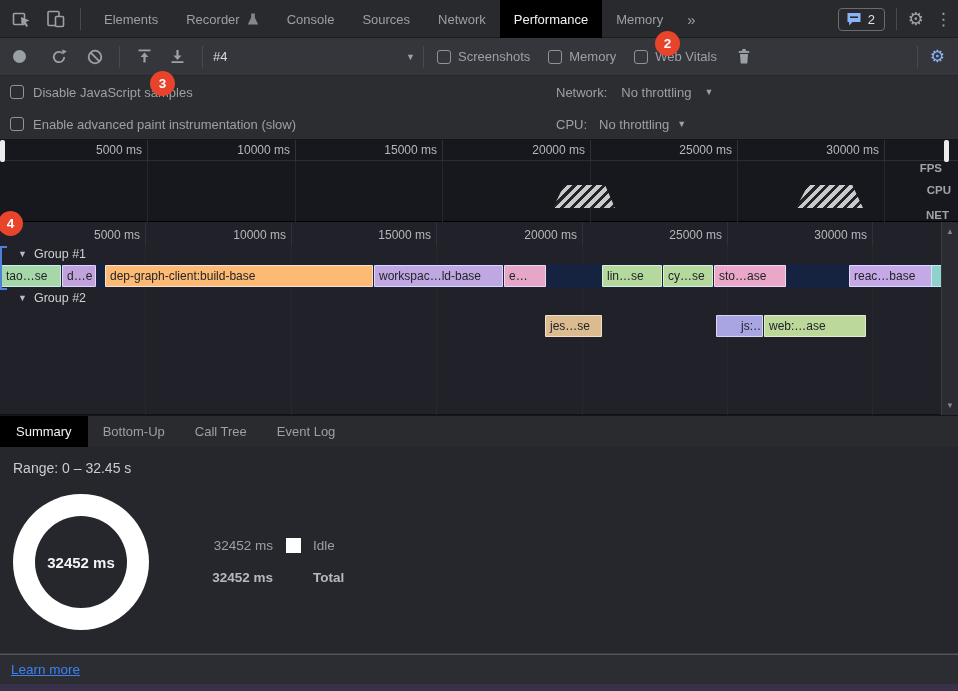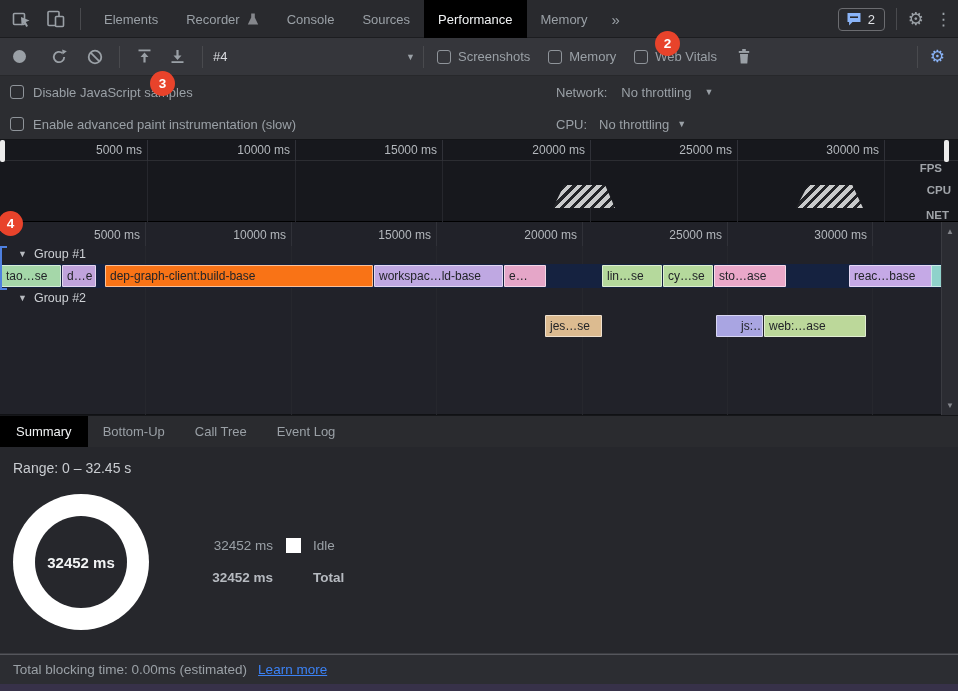--- a/index.html
+++ b/index.html
@@ -134,20 +134,23 @@
           <svg width="12" height="13" viewBox="0 0 12 13">
             <polygon points="4.2,0.5 7.8,0.5 7.8,4.5 11.2,11.5 0.8,11.5 4.2,4.5" fill="#85878c"></polygon>
           </svg>
         </div>
         <div class="tab">
           <span>Console</span>
         </div>
         <div class="tab">
           <span>Sources</span>
         </div>
+        <div class="tab">
+          <span>Network</span>
+        </div>
         <div class="tab active">
           <span>Performance</span>
         </div>
         <div class="tab">
           <span>Memory</span>
         </div>
         <div class="tab-overflow">»</div>
       </div>
     <div class="right-icons">
       <div class="msg-box">
@@ -300,21 +303,21 @@
           <div class="tick-line" style="left: 872px; top: 0px; height: 24px;"></div>
         </div>
       <div class="group-header" style="top:25px; left:18px">
         <span class="group-tri">▼</span>
         <span>Group #1</span>
       </div>
       <div id="row1-bg"></div>
       <div class="bar-row" style="top:43px" id="row1">
           <div class="bar" title="tao…se" style="left: 1px; width: 60px; background: rgb(165, 215, 169);">tao…se</div>
           <div class="bar" title="d…e" style="left: 62px; width: 34px; background: rgb(192, 163, 220);">d…e</div>
-          <div class="bar" title="dep-graph-client:build-base" style="left: 105px; width: 268px; background: #f97316;">dep-graph-client:build-base</div>
+          <div class="bar" title="dep-graph-client:build-base" style="left: 105px; width: 268px; background: #fdba74;">dep-graph-client:build-base</div>
           <div class="bar" title="workspac…ld-base" style="left: 374px; width: 129px; background: rgb(191, 168, 226);">workspac…ld-base</div>
           <div class="bar" title="e…" style="left: 504px; width: 42px; background: rgb(229, 166, 200);">e…</div>
           <div class="bar" title="lin…se" style="left: 602px; width: 60px; background: rgb(181, 217, 156);">lin…se</div>
           <div class="bar" title="cy…se" style="left: 663px; width: 50px; background: rgb(181, 217, 156);">cy…se</div>
           <div class="bar" title="sto…ase" style="left: 714px; width: 72px; background: rgb(234, 168, 201);">sto…ase</div>
           <div class="bar" title="reac…base" style="left: 849px; width: 99px; background: rgb(197, 169, 230);">reac…base</div>
           <div class="bar" title="" style="left: 931px; width: 12px; background: rgb(143, 210, 203);"></div>
         </div>
       <div class="group-header" style="top:69px; left:18px">
         <span class="group-tri">▼</span>
@@ -352,21 +355,20 @@
       <span class="legend-swatch"></span>
       <span class="legend-label">Idle</span>
     </div>
     <div class="legend-row bold" style="left: 200px; top: 123px; margin-top: 0px; transform: none;">
       <span class="legend-value">32452 ms</span>
       <span class="legend-label">Total</span>
     </div>
   </div>
 
   <div id="statusbar" class="abs">
-    <span class="tbt-text">Total blocking time: 0.00ms (estimated)</span>
     <a>Learn more</a>
   </div>
   <div id="bottomstrip" class="abs"></div>
 
   <div class="badge" style="left:655px; top:31px">2</div>
   <div class="badge" style="left:150px; top:71px">3</div>
   <div class="badge" style="left:-2px; top:211px">4</div>
 
 </div>
 

